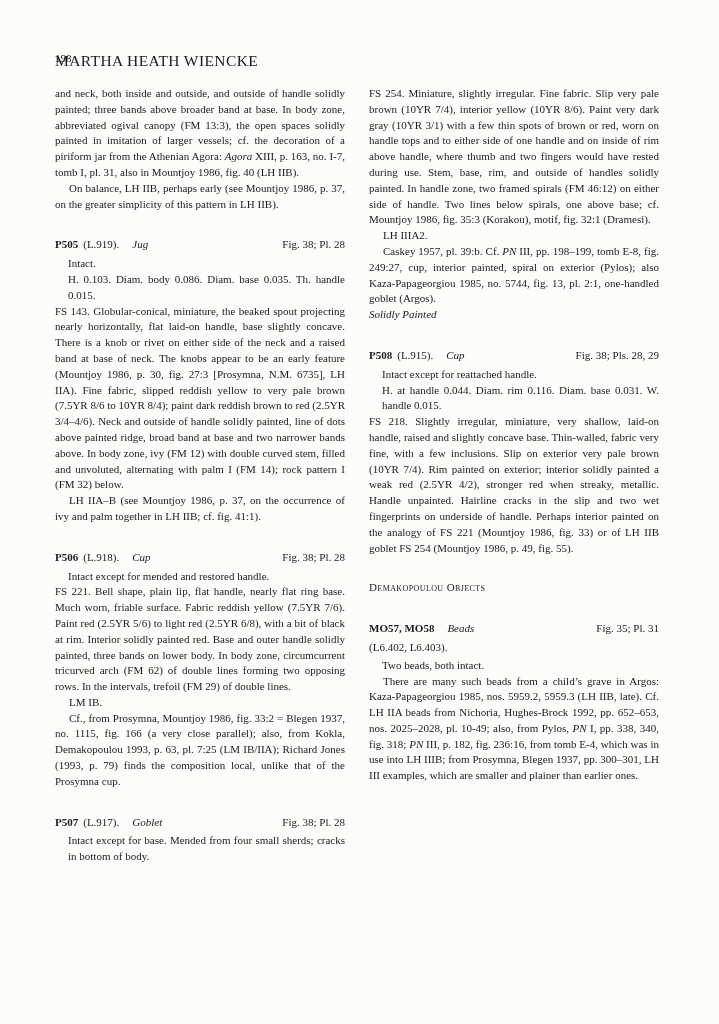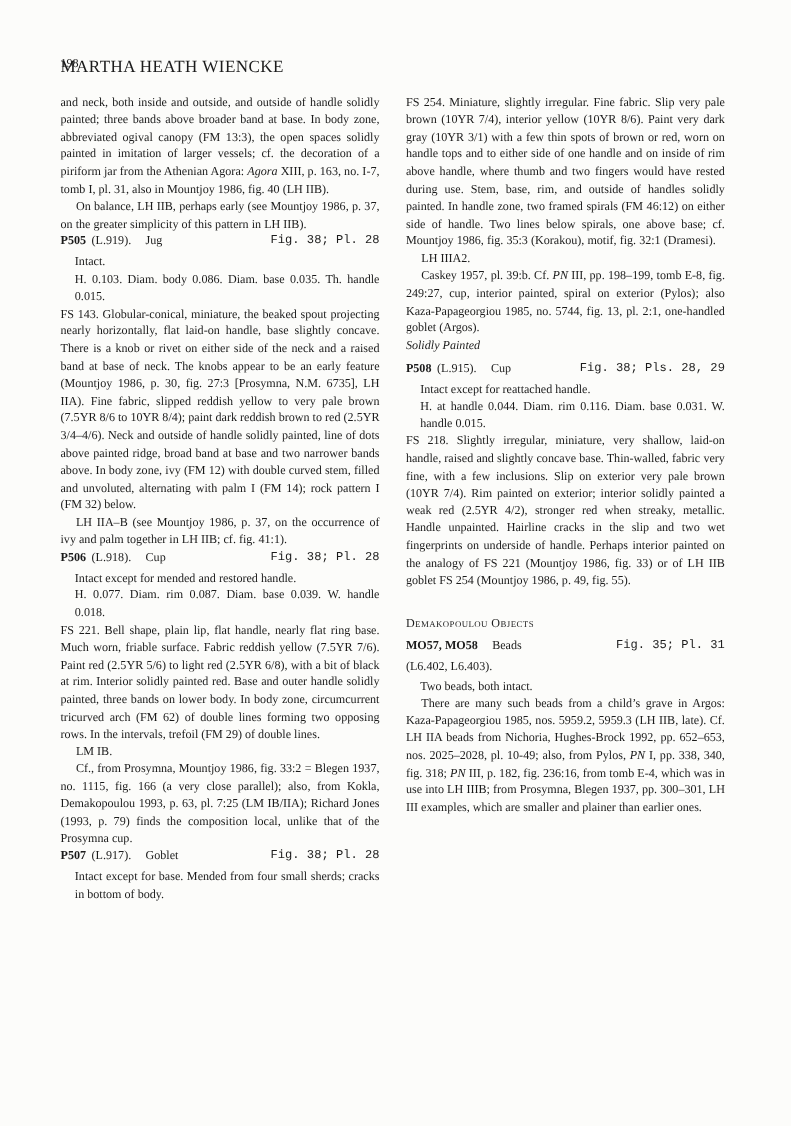--- a/index.html
+++ b/index.html
@@ -45,28 +45,28 @@
     font-size: 11px;
     line-height: 15.8px;
     text-align: justify;
   }
   .para { margin: 0; }
   .para.indent { text-indent: 14px; }
   .meta { margin-left: 13px; }
   .entry-head {
     display: flex;
     align-items: flex-end;
-    margin-top: 0;
+    margin-top: 25px;
     margin-bottom: 3px;
     white-space: nowrap;
   }
   .entry-id { font-weight: bold; }
   .entry-label { margin-left: 5px; }
-  .entry-type { margin-left: 13px; }
-  .entry-figref { margin-left: auto; font-family: Liberation Mono, monospace; }
+  .entry-type { margin-left: 13px; font-style: italic; }
+  .entry-figref { margin-left: auto; }
   .section-italic {
     font-style: italic;
     margin-top: 0;
     margin-bottom: 5px;
     text-align: left;
   }
   .section-caps {
     font-variant: small-caps;
     letter-spacing: 0.4px;
     margin-top: 24px;
@@ -105,21 +105,20 @@
       </div>
 
       <div>
         <div class="entry-head">
           <span class="entry-id">P506</span>
           <span class="entry-label">(L.918).</span>
           <span class="entry-type">Cup</span>
           <span class="entry-figref">Fig. 38; Pl. 28</span>
         </div>
         <p class="para meta">Intact except for mended and restored handle.</p>
-        <p class="para meta">H. 0.077.  Diam. rim 0.087.  Diam. base 0.039.  W. handle 0.018.</p>
         <p class="para">FS 221.  Bell shape, plain lip, flat handle, nearly flat ring base.  Much worn, friable surface.  Fabric reddish yellow (7.5YR 7/6).  Paint red (2.5YR 5/6) to light red (2.5YR 6/8), with a bit of black at rim.  Interior solidly painted red.  Base and outer handle solidly painted, three bands on lower body.  In body zone, circumcurrent tricurved arch (FM 62) of double lines forming two opposing rows. In the intervals, trefoil (FM 29) of double lines.</p>
         <p class="para indent">LM IB.</p>
         <p class="para indent">Cf., from Prosymna, Mountjoy 1986, fig. 33:2 = Blegen 1937, no. 1115, fig. 166 (a very close parallel); also, from Kokla, Demakopoulou 1993, p. 63, pl. 7:25 (LM IB/IIA); Richard Jones (1993, p. 79) finds the composition local, unlike that of the Prosymna cup.</p>
       </div>
 
       <div>
         <div class="entry-head">
           <span class="entry-id">P507</span>
           <span class="entry-label">(L.917).</span>
           <span class="entry-type">Goblet</span>

